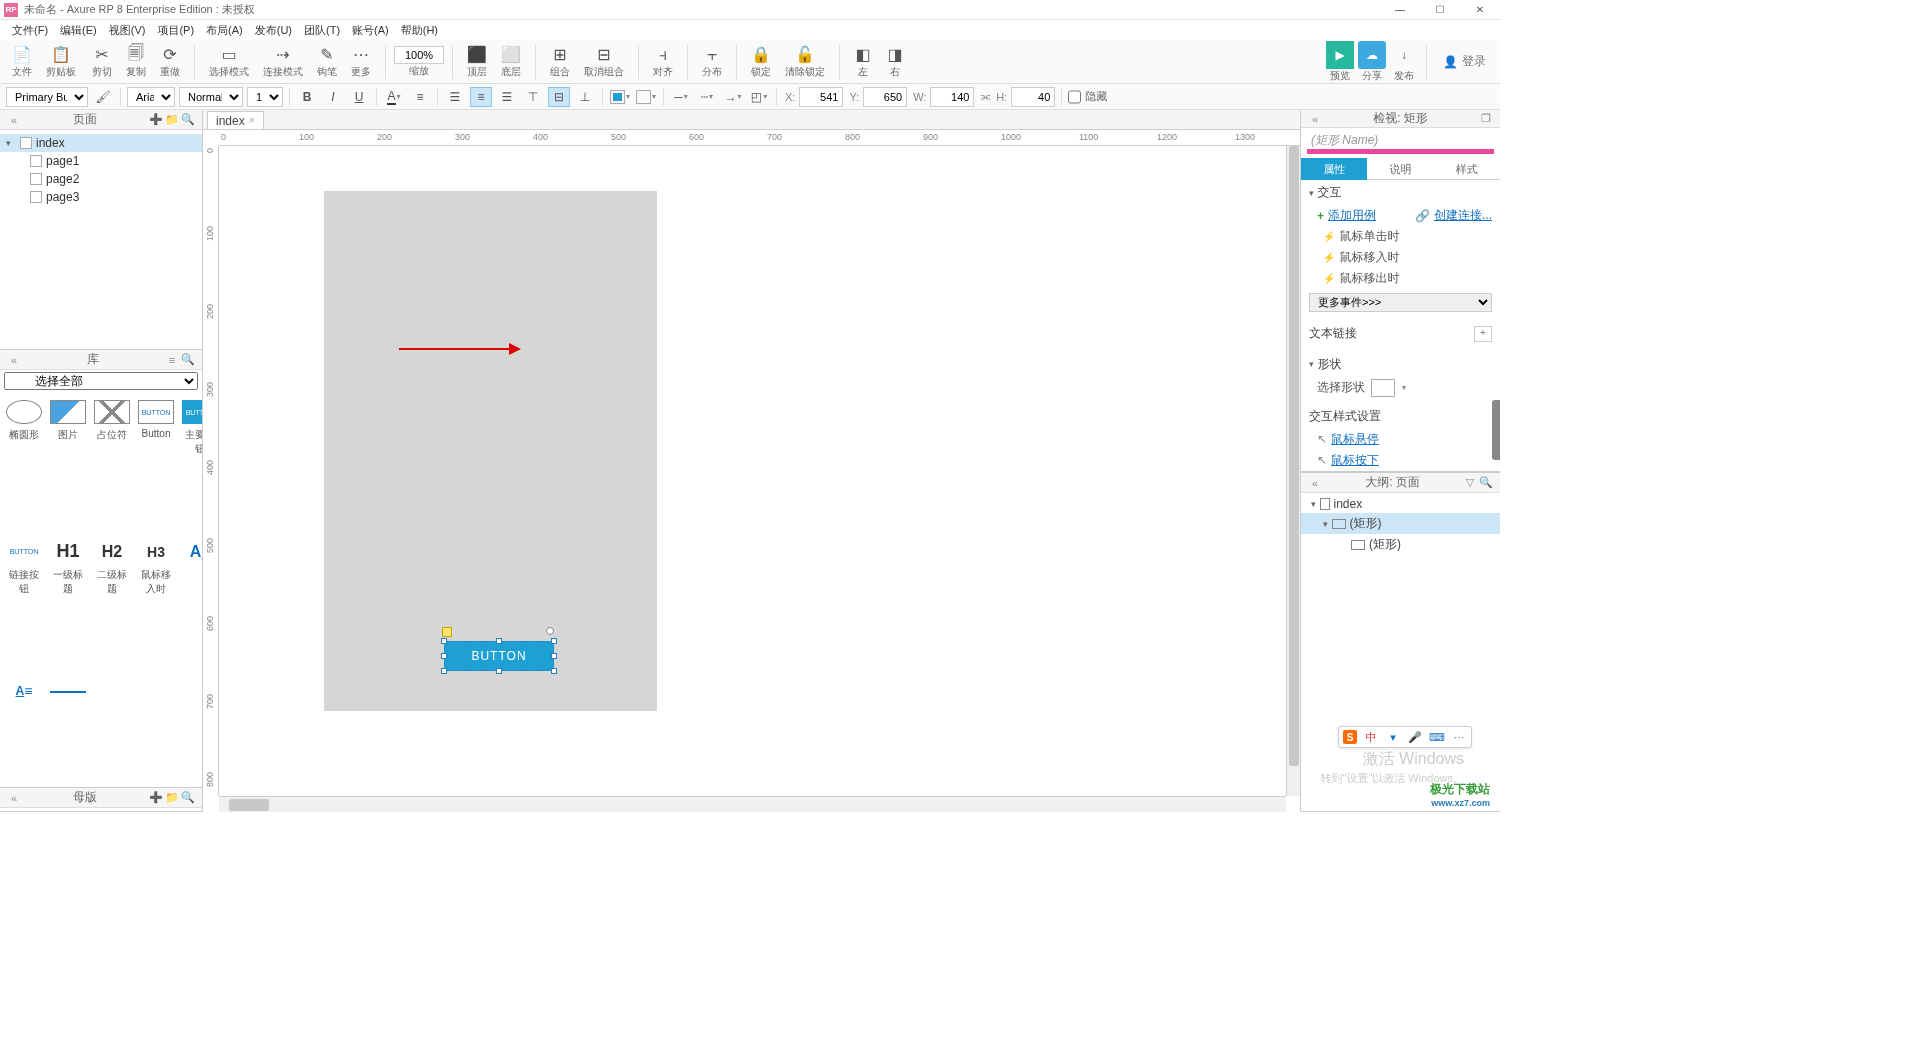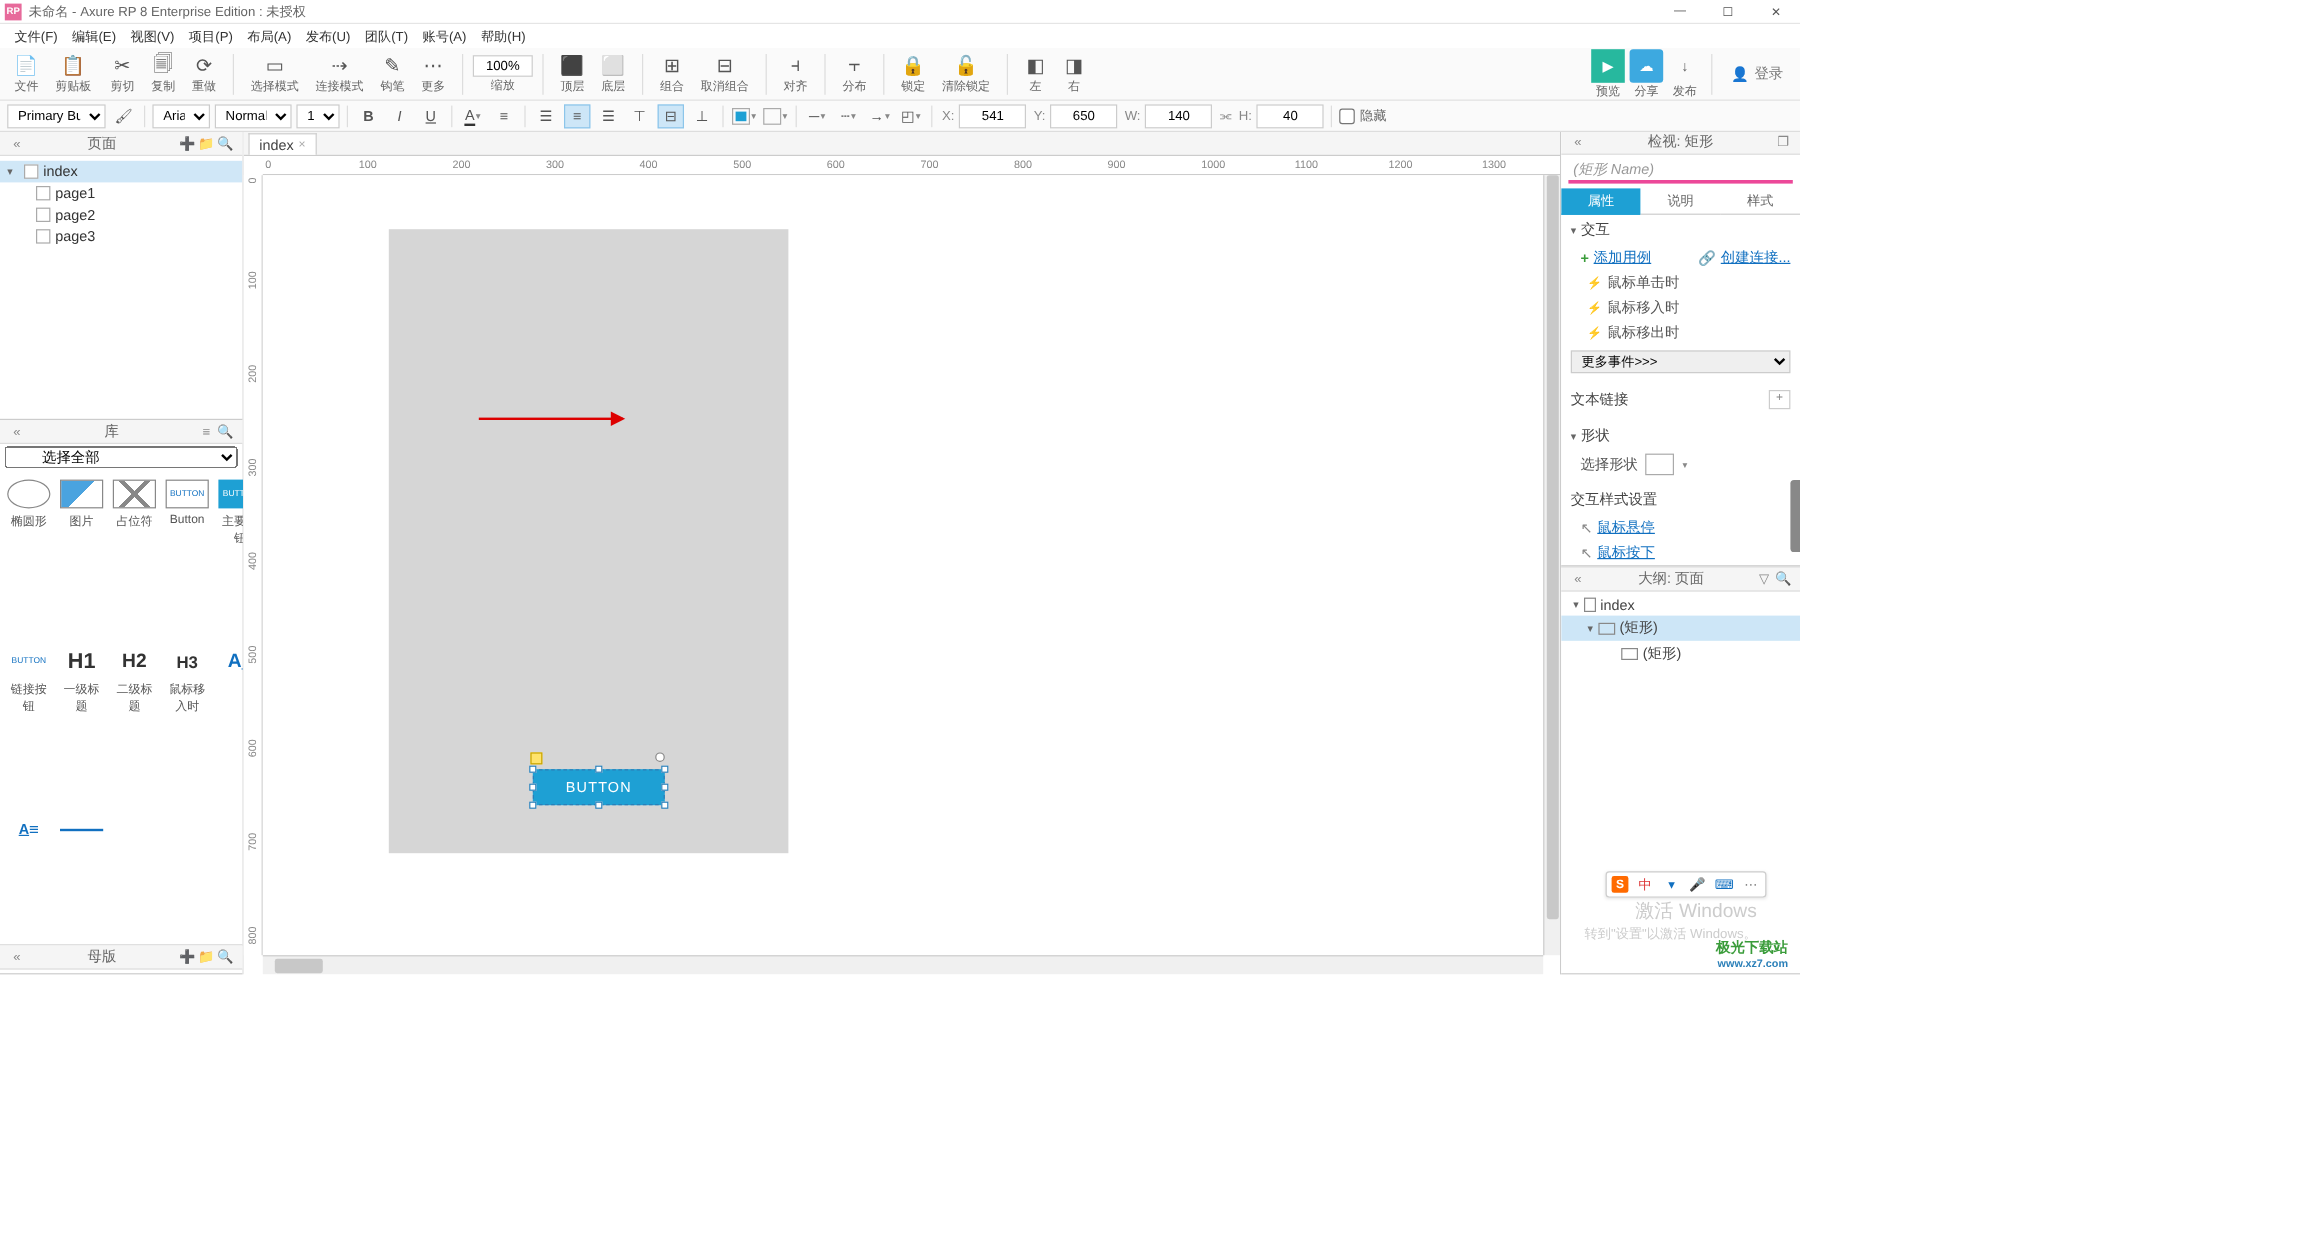--- a/index.html
+++ b/index.html
@@ -32,21 +32,21 @@
 .toolbar .publish-btn { width: 28px; height: 28px; display: flex; align-items: center; justify-content: center; color: #666; cursor: pointer; }
 .toolbar .login-btn { padding: 4px 8px; color: #777; cursor: pointer; display:flex;align-items:center;gap:4px; }
 
 
 .styletoolbar { height: 26px; background: #fafafa; border-bottom: 1px solid #ddd; display: flex; align-items: center; padding: 0 6px; gap: 4px; }
 .styletoolbar select, .styletoolbar input { height: 20px; border: 1px solid #ccc; font-size: 11px; padding: 0 4px; background: #fff; }
 .styletoolbar .icon-btn { width: 22px; height: 20px; border: 1px solid transparent; display: flex; align-items: center; justify-content: center; cursor: pointer; color: #555; font-size: 12px; }
 .styletoolbar .icon-btn.active { background: #cde6f7; border-color: #8cc5ea; }
 .styletoolbar .sep2 { width: 1px; height: 18px; background: #ddd; margin: 0 2px; }
 .coord-label { color: #888; font-size: 11px; margin-left: 2px; }
-.coord-input { width: 56px; height: 18px; border: 1px solid #ccc; font-size: 11px; text-align: center; padding: 0 2px; }
+.coord-input { width: 44px; height: 18px; border: 1px solid #ccc; font-size: 11px; text-align: right; padding: 0 2px; }
 
 
 .main { position: absolute; top: 110px; bottom: 0; left: 0; right: 0; display: flex; }
 
 
 .left-col { width: 203px; display: flex; flex-direction: column; border-right: 1px solid #ccc; }
 .panel { border-bottom: 1px solid #ccc; background: #fff; display: flex; flex-direction: column; }
 .panel-header { height: 20px; background: #f5f5f5; border-bottom: 1px solid #ddd; display: flex; align-items: center; padding: 0 6px; color: #666; font-size: 11px; }
 .panel-header .title { flex: 1; text-align: center; }
 .panel-header .hicon { width: 16px; text-align: center; cursor: pointer; color: #888; font-size: 11px; }
@@ -87,21 +87,21 @@
 .scroll-v { position: absolute; top: 36px; right: 0; width: 14px; bottom: 16px; background: #f0f0f0; border-left: 1px solid #ccc; }
 .scroll-v .thumb { position:absolute; left:2px; width:10px; background:#c8c8c8; border-radius:2px;}
 
 
 .red-arrow { position: absolute; top: 202px; left: 180px; width: 120px; height: 2px; background: #d00; }
 .red-arrow::after { content: ''; position: absolute; right: -2px; top: -5px; border-left: 12px solid #d00; border-top: 6px solid transparent; border-bottom: 6px solid transparent; }
 
 
 .right-col { width: 200px; display: flex; flex-direction: column; border-left: 1px solid #ccc; background: #fff; }
 .inspector-panel { flex: 1; overflow: auto; }
-.name-input { margin: 4px 6px; color: #999; font-style: italic; height: 22px; display:flex;align-items:center;padding:0 4px;border-bottom:3px solid #ec4899;}
+.name-input { margin: 4px 6px; color: #999; font-style: italic; height: 22px; display:flex;align-items:center;padding:0 4px;border-bottom:5px solid #ec4899;}
 .props-tabs { display: flex; height: 22px; }
 .props-tab { flex: 1; text-align: center; line-height: 22px; font-size: 11px; cursor: pointer; border-bottom: 1px solid #ccc; color: #666; }
 .props-tab.active { background: #1ea0d4; color: #fff; border-bottom-color: #1ea0d4; }
 .section-hdr { padding: 4px 8px; font-size: 11px; color: #444; display:flex;align-items:center;gap:4px;}
 .section-hdr .caret { font-size: 9px; color: #666; }
 .action-row { padding: 2px 8px 2px 16px; font-size: 11px; display: flex; align-items: center; gap: 4px; }
 .link-txt { color: #1170c0; text-decoration: underline; cursor: pointer; }
 .plus { color: #3a9c3a; font-weight: bold; }
 .event-item { padding: 2px 8px 2px 22px; font-size: 11px; color: #555; display:flex;align-items:center;gap:4px;}
 .event-item .bolt { color: #e8b400; font-size: 10px; }

